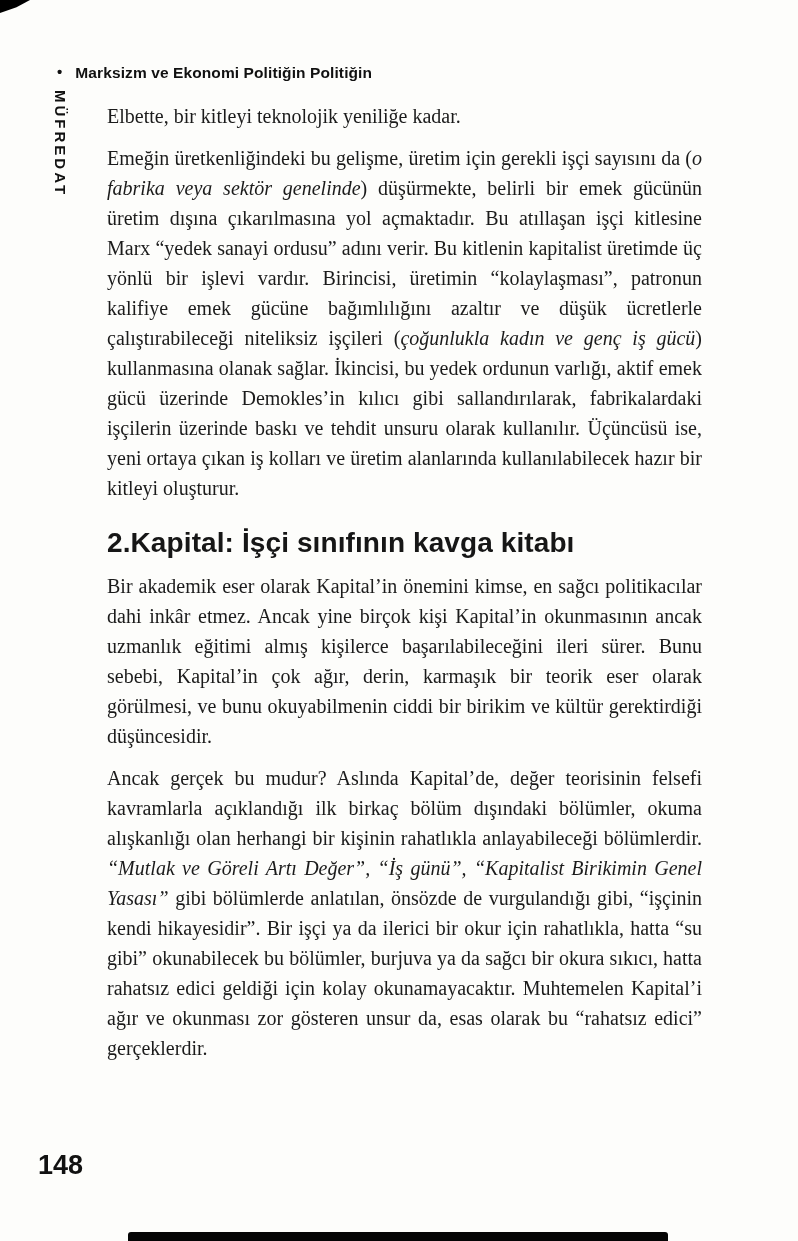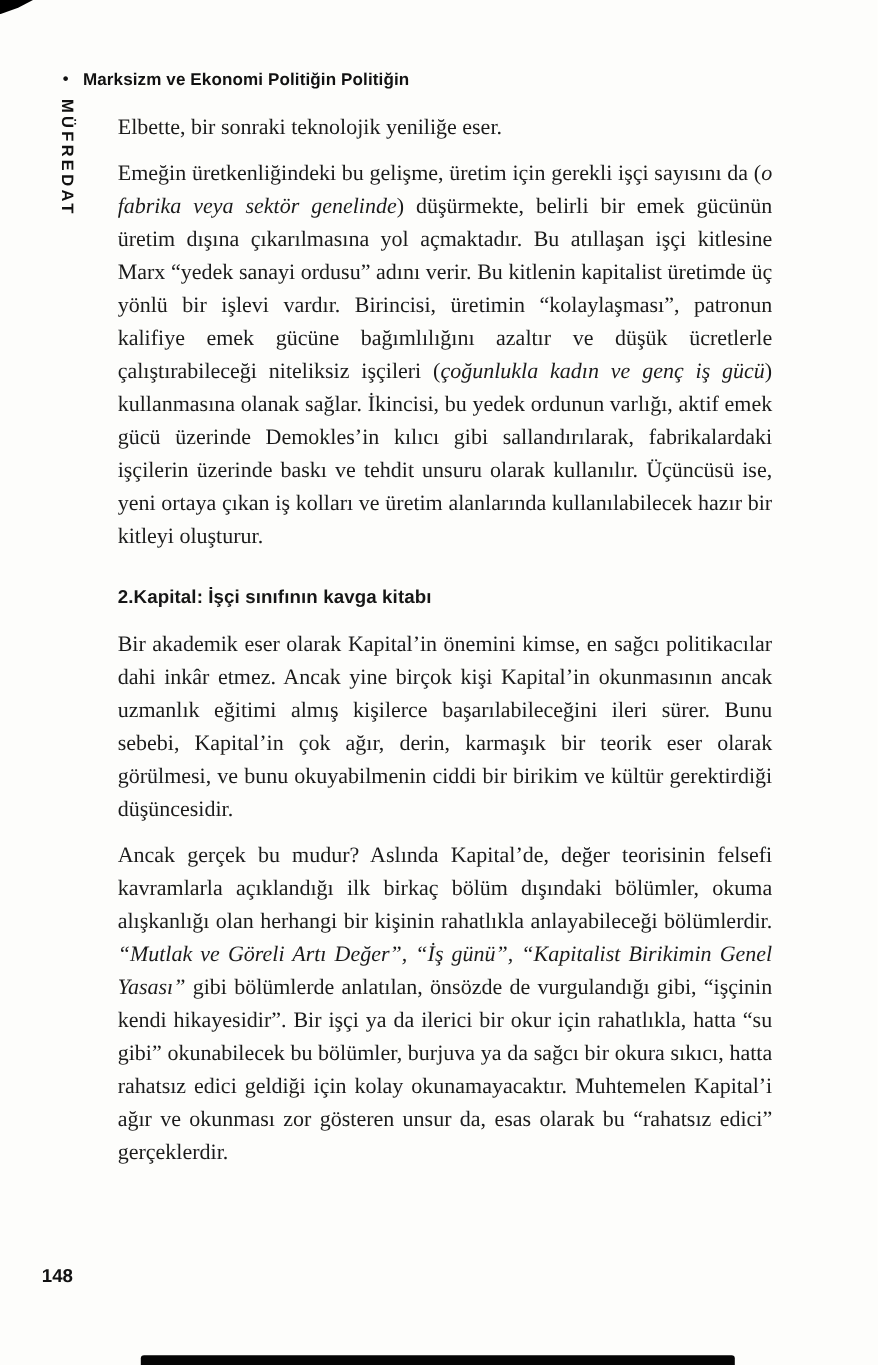--- a/index.html
+++ b/index.html
@@ -63,36 +63,36 @@
     font-size: 20px;
     line-height: 30px;
     text-align: justify;
     color: #1b1b1b;
   }
   .body-text p.paragraph { margin-bottom: 12px; }
   .body-text em { font-style: italic; }
   .body-text h2.heading {
     font-family: "Liberation Sans", sans-serif;
     font-weight: bold;
-    font-size: 17px;
+    font-size: 28px;
     letter-spacing: 0.1px;
     color: #161616;
     text-align: left;
     margin-top: 26px;
     margin-bottom: 14px;
     line-height: 28px;
   }
 
   
   .page-number {
     position: absolute;
     top: 1150px; left: 38px;
     font-family: "Liberation Sans", sans-serif;
     font-weight: bold;
-    font-size: 17px;
+    font-size: 27px;
     color: #111;
   }
 
   
   .bottom-bar {
     position: absolute;
     bottom: 0;
     left: 128px;
     width: 540px;
     height: 9px;
@@ -108,21 +108,21 @@
   <div class="corner-mark"></div>
 
   <header class="running-head">
     <span class="bullet">•</span>
     <span class="head-title">Marksizm ve Ekonomi Politiğin Politiğin</span>
   </header>
 
   <div class="margin-label">MÜFREDAT</div>
 
   <main class="body-text">
-      <p class="paragraph"><span>Elbette, bir sonraki teknolojik yeniliğe eser.</span></p>
+      <p class="paragraph"><span>Elbette, bir kitleyi teknolojik yeniliğe kadar.</span></p>
       <p class="paragraph"><span>Emeğin üretkenliğindeki bu gelişme, üretim için gerekli işçi sayısını da (</span><em>o fabrika veya sektör genelinde</em><span>) düşürmekte, belirli bir emek gücünün üretim dışına çıkarılmasına yol açmaktadır. Bu atıllaşan işçi kitlesine Marx “yedek sanayi ordusu” adını verir. Bu kitlenin kapitalist üretimde üç yönlü bir işlevi vardır. Birincisi, üretimin “kolaylaşması”, patronun kalifiye emek gücüne bağımlılığını azaltır ve düşük ücretlerle çalıştırabileceği niteliksiz işçileri (</span><em>çoğunlukla kadın ve genç iş gücü</em><span>) kullanmasına olanak sağlar. İkincisi, bu yedek ordunun varlığı, aktif emek gücü üzerinde Demokles’in kılıcı gibi sallandırılarak, fabrikalardaki işçilerin üzerinde baskı ve tehdit unsuru olarak kullanılır. Üçüncüsü ise, yeni ortaya çıkan iş kolları ve üretim alanlarında kullanılabilecek hazır bir kitleyi oluşturur.</span></p>
       <h2 class="heading"><span>2.Kapital: İşçi sınıfının kavga kitabı</span></h2>
       <p class="paragraph"><span>Bir akademik eser olarak Kapital’in önemini kimse, en sağcı politikacılar dahi inkâr etmez. Ancak yine birçok kişi Kapital’in okunmasının ancak uzmanlık eğitimi almış kişilerce başarılabileceğini ileri sürer. Bunu sebebi, Kapital’in çok ağır, derin, karmaşık bir teorik eser olarak görülmesi, ve bunu okuyabilmenin ciddi bir birikim ve kültür gerektirdiği düşüncesidir.</span></p>
       <p class="paragraph"><span>Ancak gerçek bu mudur? Aslında Kapital’de, değer teorisinin felsefi kavramlarla açıklandığı ilk birkaç bölüm dışındaki bölümler, okuma alışkanlığı olan herhangi bir kişinin rahatlıkla anlayabileceği bölümlerdir. </span><em>“Mutlak ve Göreli Artı Değer”, “İş günü”, “Kapitalist Birikimin Genel Yasası”</em><span> gibi bölümlerde anlatılan, önsözde de vurgulandığı gibi, “işçinin kendi hikayesidir”. Bir işçi ya da ilerici bir okur için rahatlıkla, hatta “su gibi” okunabilecek bu bölümler, burjuva ya da sağcı bir okura sıkıcı, hatta rahatsız edici geldiği için kolay okunamayacaktır. Muhtemelen Kapital’i ağır ve okunması zor gösteren unsur da, esas olarak bu “rahatsız edici” gerçeklerdir.</span></p>
     </main>
 
   <div class="page-number">148</div>
 
   <div class="bottom-bar"></div>
 

